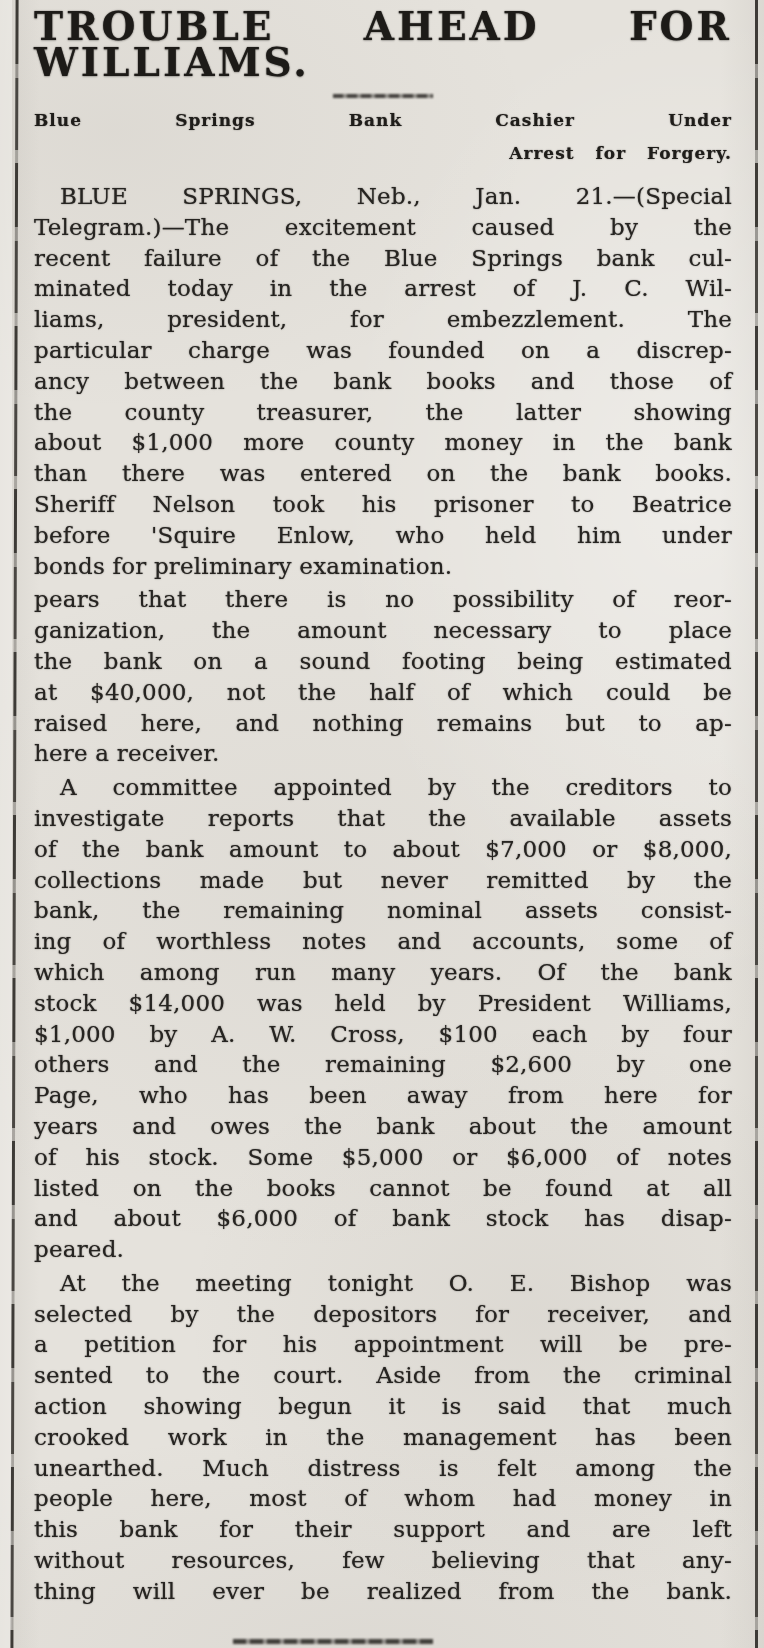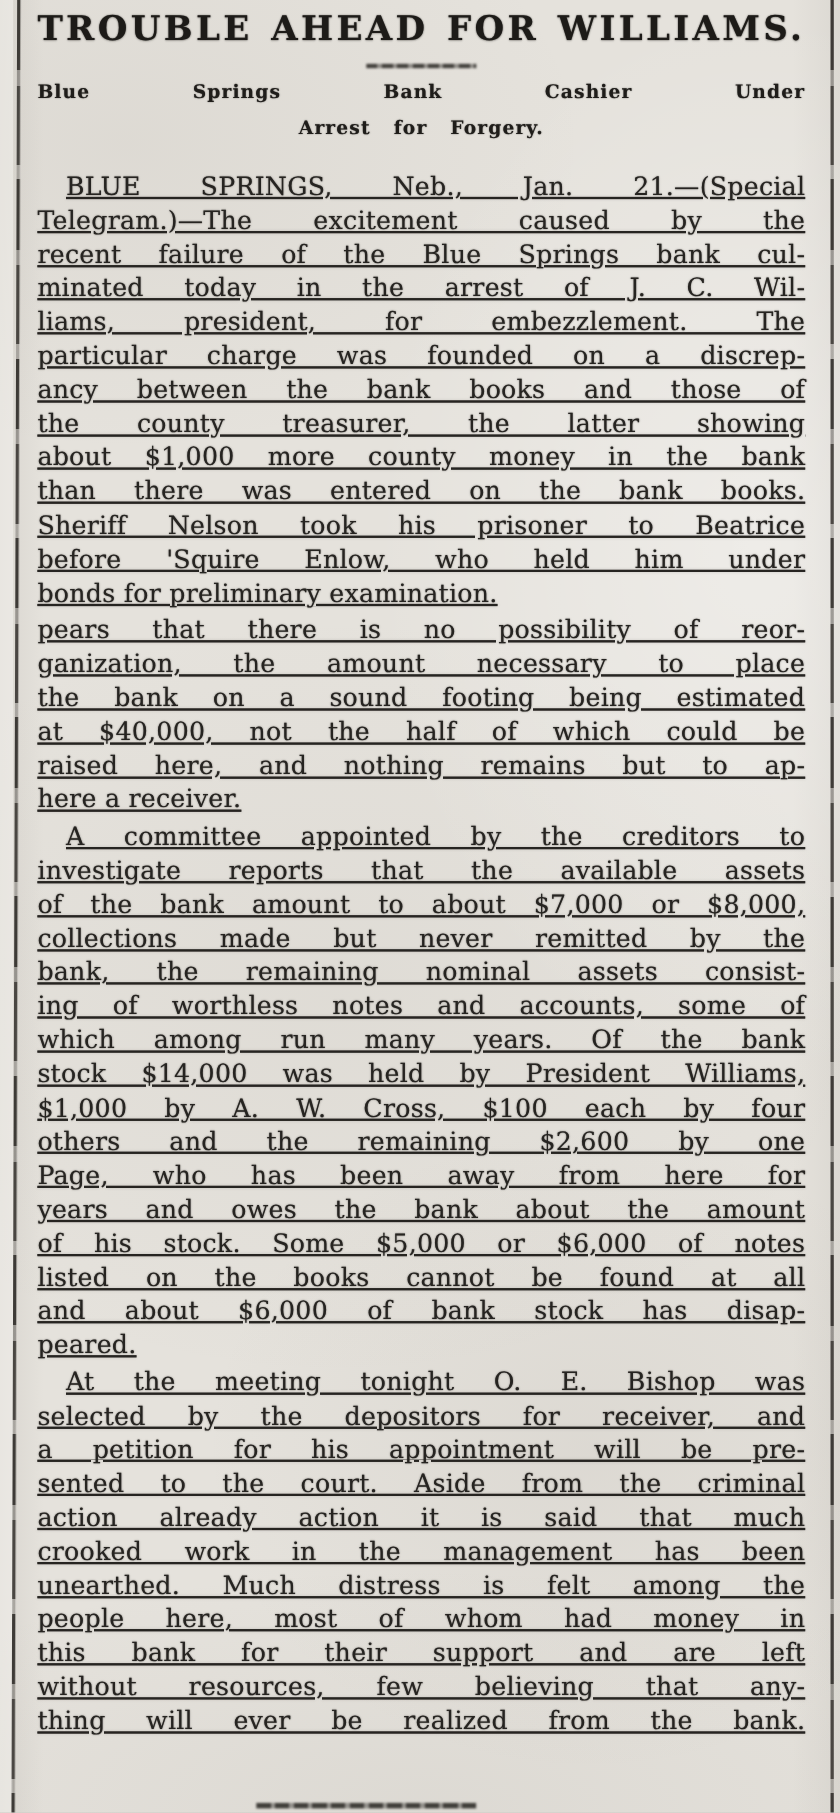--- a/index.html
+++ b/index.html
@@ -48,21 +48,21 @@
   .column {
     position: absolute;
     left: 34px;
     top: 8px;
     width: 698px;
     filter: blur(0.25px);
   }
 
   .headline {
     margin: 0;
-    font-size: 31px;
+    font-size: 39px;
     line-height: 36px;
     font-weight: bold;
     letter-spacing: 3px;
     text-align: justify;
     text-align-last: justify;
     color: #1d1b18;
     text-shadow: 0 0 1.4px rgba(29,27,24,0.75), 0 1px 2px rgba(29,27,24,0.18);
   }
 
   .headline-divider {
@@ -83,32 +83,31 @@
     color: #1f1d1a;
     text-shadow: 0 0 1.3px rgba(31,29,26,0.7);
   }
   .subhead .l1 {
     display: block;
     text-align: justify;
     text-align-last: justify;
   }
   .subhead .l2 {
     display: block;
-    text-align: center;
+    text-align: right;
     word-spacing: 14px;
   }
 
   .body {
-    margin-top: 21px;
+    margin-top: 11px;
     font-size: 23px;
     line-height: 30.8px;
     letter-spacing: 0.2px;
     color: #262421;
     text-shadow: 0 0 1.1px rgba(38,36,33,0.62), 0 0 2.5px rgba(38,36,33,0.18);
-    text-decoration: underline;
   }
   .para { margin: 0; }
   .para + .para { margin-top: 3px; }
   .line {
     text-align: justify;
     text-align-last: justify;
   }
   .line.first { padding-left: 26px; }
   .line.last  { text-align-last: left; }
 
@@ -181,21 +180,21 @@
           <div class="line">of his stock.  Some $5,000 or $6,000 of notes</div>
           <div class="line">listed on the books cannot be found at all</div>
           <div class="line">and about $6,000 of bank stock has disap-</div>
           <div class="line last">peared.</div>
         </div>
         <div class="para">
           <div class="line first">At the meeting tonight O. E. Bishop was</div>
           <div class="line">selected by the depositors for receiver, and</div>
           <div class="line">a petition for his appointment will be pre-</div>
           <div class="line">sented to the court.  Aside from the criminal</div>
-          <div class="line">action already action it is said that much</div>
+          <div class="line">action showing begun it is said that much</div>
           <div class="line">crooked work in the management has been</div>
           <div class="line">unearthed.  Much distress is felt among the</div>
           <div class="line">people here, most of whom had money in</div>
           <div class="line">this bank for their support and are left</div>
           <div class="line">without resources, few believing that any-</div>
           <div class="line">thing will ever be realized from the bank.</div>
         </div>
       </div>
   </article>
 

